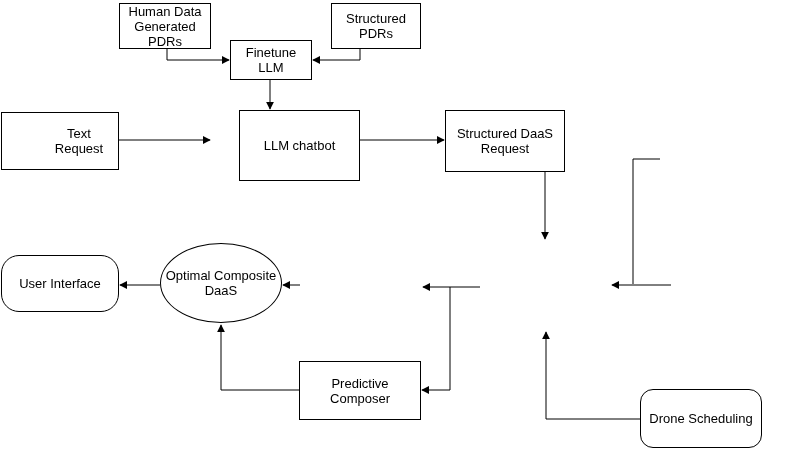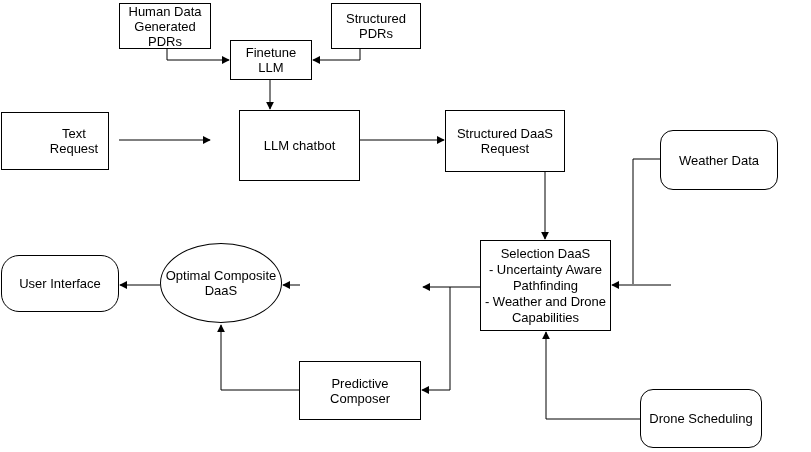--- a/index.html
+++ b/index.html
@@ -60,34 +60,28 @@
 
   <div class="node" style="left:119px;top:3px;width:92px;height:46px;">Human Data
 Generated
 PDRs</div>
 
   <div class="node" style="left:331px;top:3px;width:90px;height:46px;">Structured
 PDRs</div>
 
   <div class="node" style="left:230px;top:40px;width:82px;height:40px;">Finetune LLM</div>
 
-  <div class="node" style="left:1px;top:112px;width:108px;height:58px;padding-left:40px;">Text Request</div>
+  <div class="node" style="left:1px;top:112px;width:118px;height:58px;padding-left:40px;">Text Request</div>
 
   <div class="node" style="left:211px;top:110px;width:121px;height:71px;margin-left:28px;">LLM chatbot</div>
 
   <div class="node" style="left:445px;top:110px;width:120px;height:62px;">Structured DaaS
 Request</div>
 
-  <div class="node rounded" style="left:660px;top:130px;width:118px;height:60px;">Weather Data</div>
 
-  <div class="node tall" style="left:480px;top:240px;width:131px;height:91px;">Selection DaaS
-- Uncertainty Aware
-Pathfinding
-- Weather and Drone
-Capabilities</div>
 
 
   <div class="node" style="left:1px;top:255px;width:118px;height:57px;border-radius:18px;">User Interface</div>
 
   <div class="node ellipse" style="left:160px;top:243px;width:122px;height:80px;">Optimal Composite
 DaaS</div>
 
 
   <div class="node" style="left:299px;top:361px;width:122px;height:59px;">Predictive Composer</div>
 

